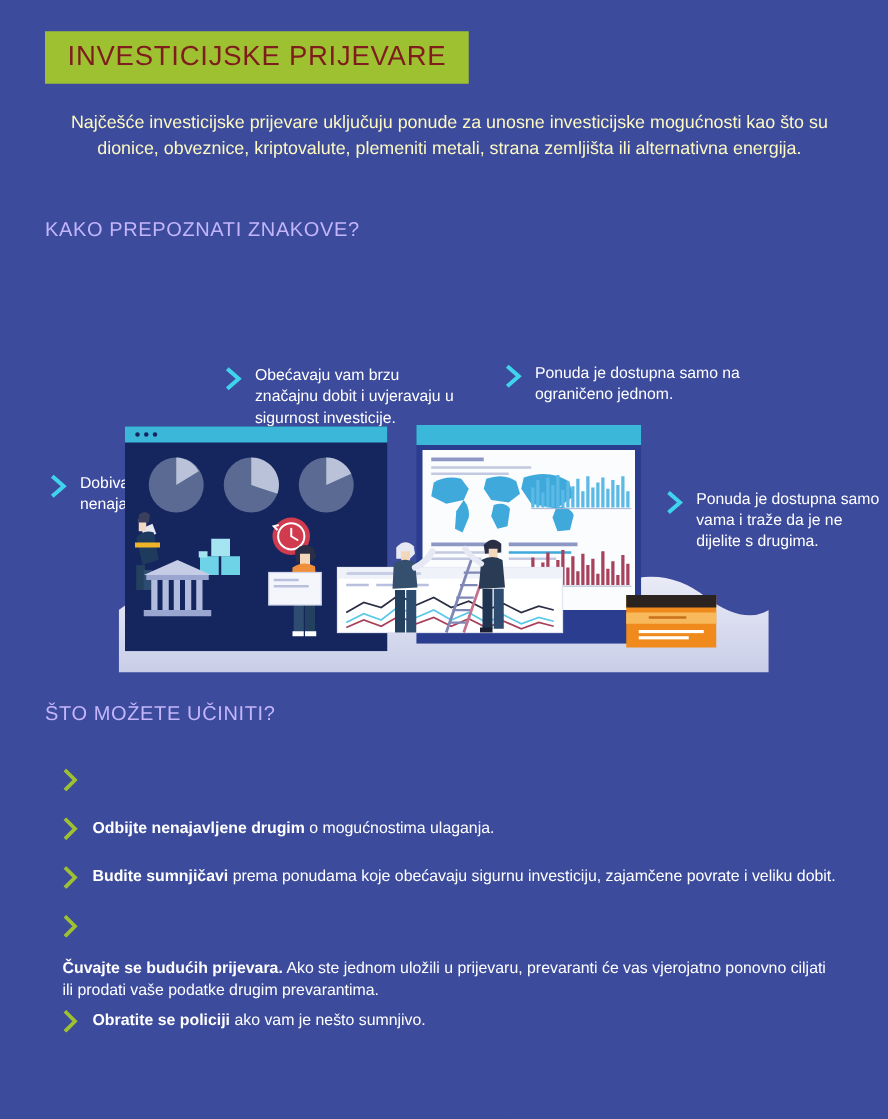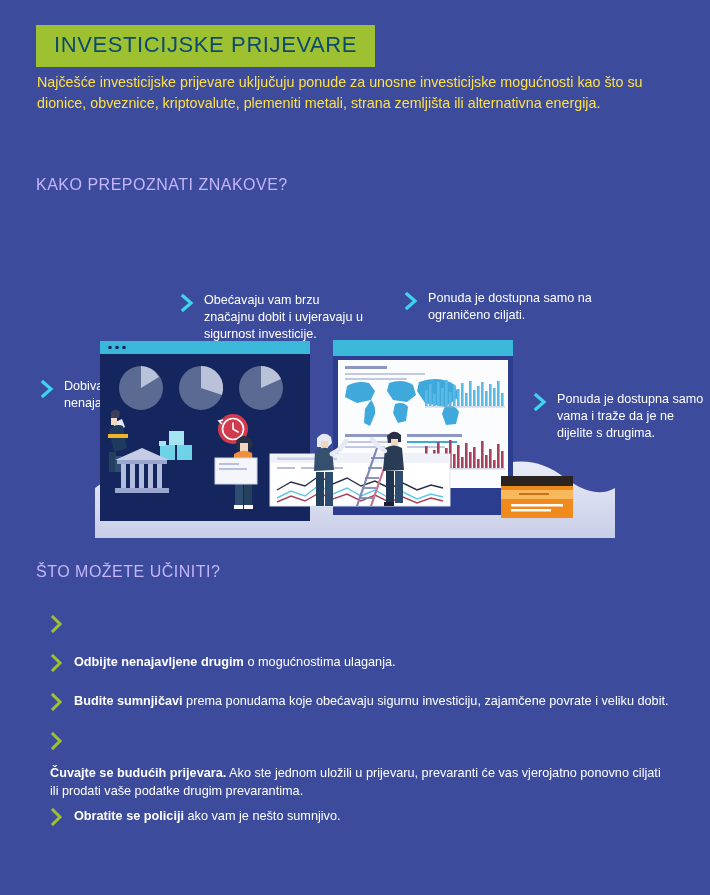--- a/index.html
+++ b/index.html
@@ -8,29 +8,29 @@
     font-family: "Liberation Sans", sans-serif;
     overflow: hidden;
   }
   body { background: #3c4b9c; position: relative; }
 
   
   .title-badge {
     position: absolute; left: 36px; top: 25px;
     background: #9ec132;
     padding: 7px 18px 9px 18px;
-    color: #0c4a6e;
+    color: #7f1d1d;
     font-size: 22px;
     letter-spacing: 0.6px;
     font-weight: 400;
     white-space: nowrap;
   }
   .intro {
-    position: absolute; left: 37px; top: 72px; width: 645px;
-    color: #fde047; font-size: 14.3px; line-height: 1.45;
+    position: absolute; left: 37px; top: 88px; width: 645px;
+    color: #fef9c3; font-size: 14.3px; line-height: 1.45; text-align: center;
   }
 
   
   .sec-head {
     position: absolute; color: #c4b5fd;
     font-size: 16px; letter-spacing: 0.5px; font-weight: 400;
     white-space: nowrap;
   }
   #head-signs { left: 36px; top: 176px; }
   #head-do    { left: 36px; top: 563px; }
@@ -77,21 +77,21 @@
   </span>
   <span class="ctext">Obećavaju vam brzu značajnu dobit i uvjeravaju u sigurnost investicije.</span>
 </div>
 
 <div class="callout" id="callout-limited">
   <span class="chev">
     <svg width="15" height="20" viewBox="0 0 15 20">
         <path d="M3 3 L11 10 L3 17" fill="none" stroke="#3fd3ee" stroke-width="3.2" stroke-linecap="square"></path>
       </svg>
   </span>
-  <span class="ctext">Ponuda je dostupna samo na ograničeno ciljati.</span>
+  <span class="ctext">Ponuda je dostupna samo na ograničeno jednom.</span>
 </div>
 
 <div class="callout" id="callout-calls">
   <span class="chev">
     <svg width="15" height="20" viewBox="0 0 15 20">
         <path d="M3 3 L11 10 L3 17" fill="none" stroke="#3fd3ee" stroke-width="3.2" stroke-linecap="square"></path>
       </svg>
   </span>
   <span class="ctext">Dobivate učestale nenajavljene pozive.</span>
 </div>

